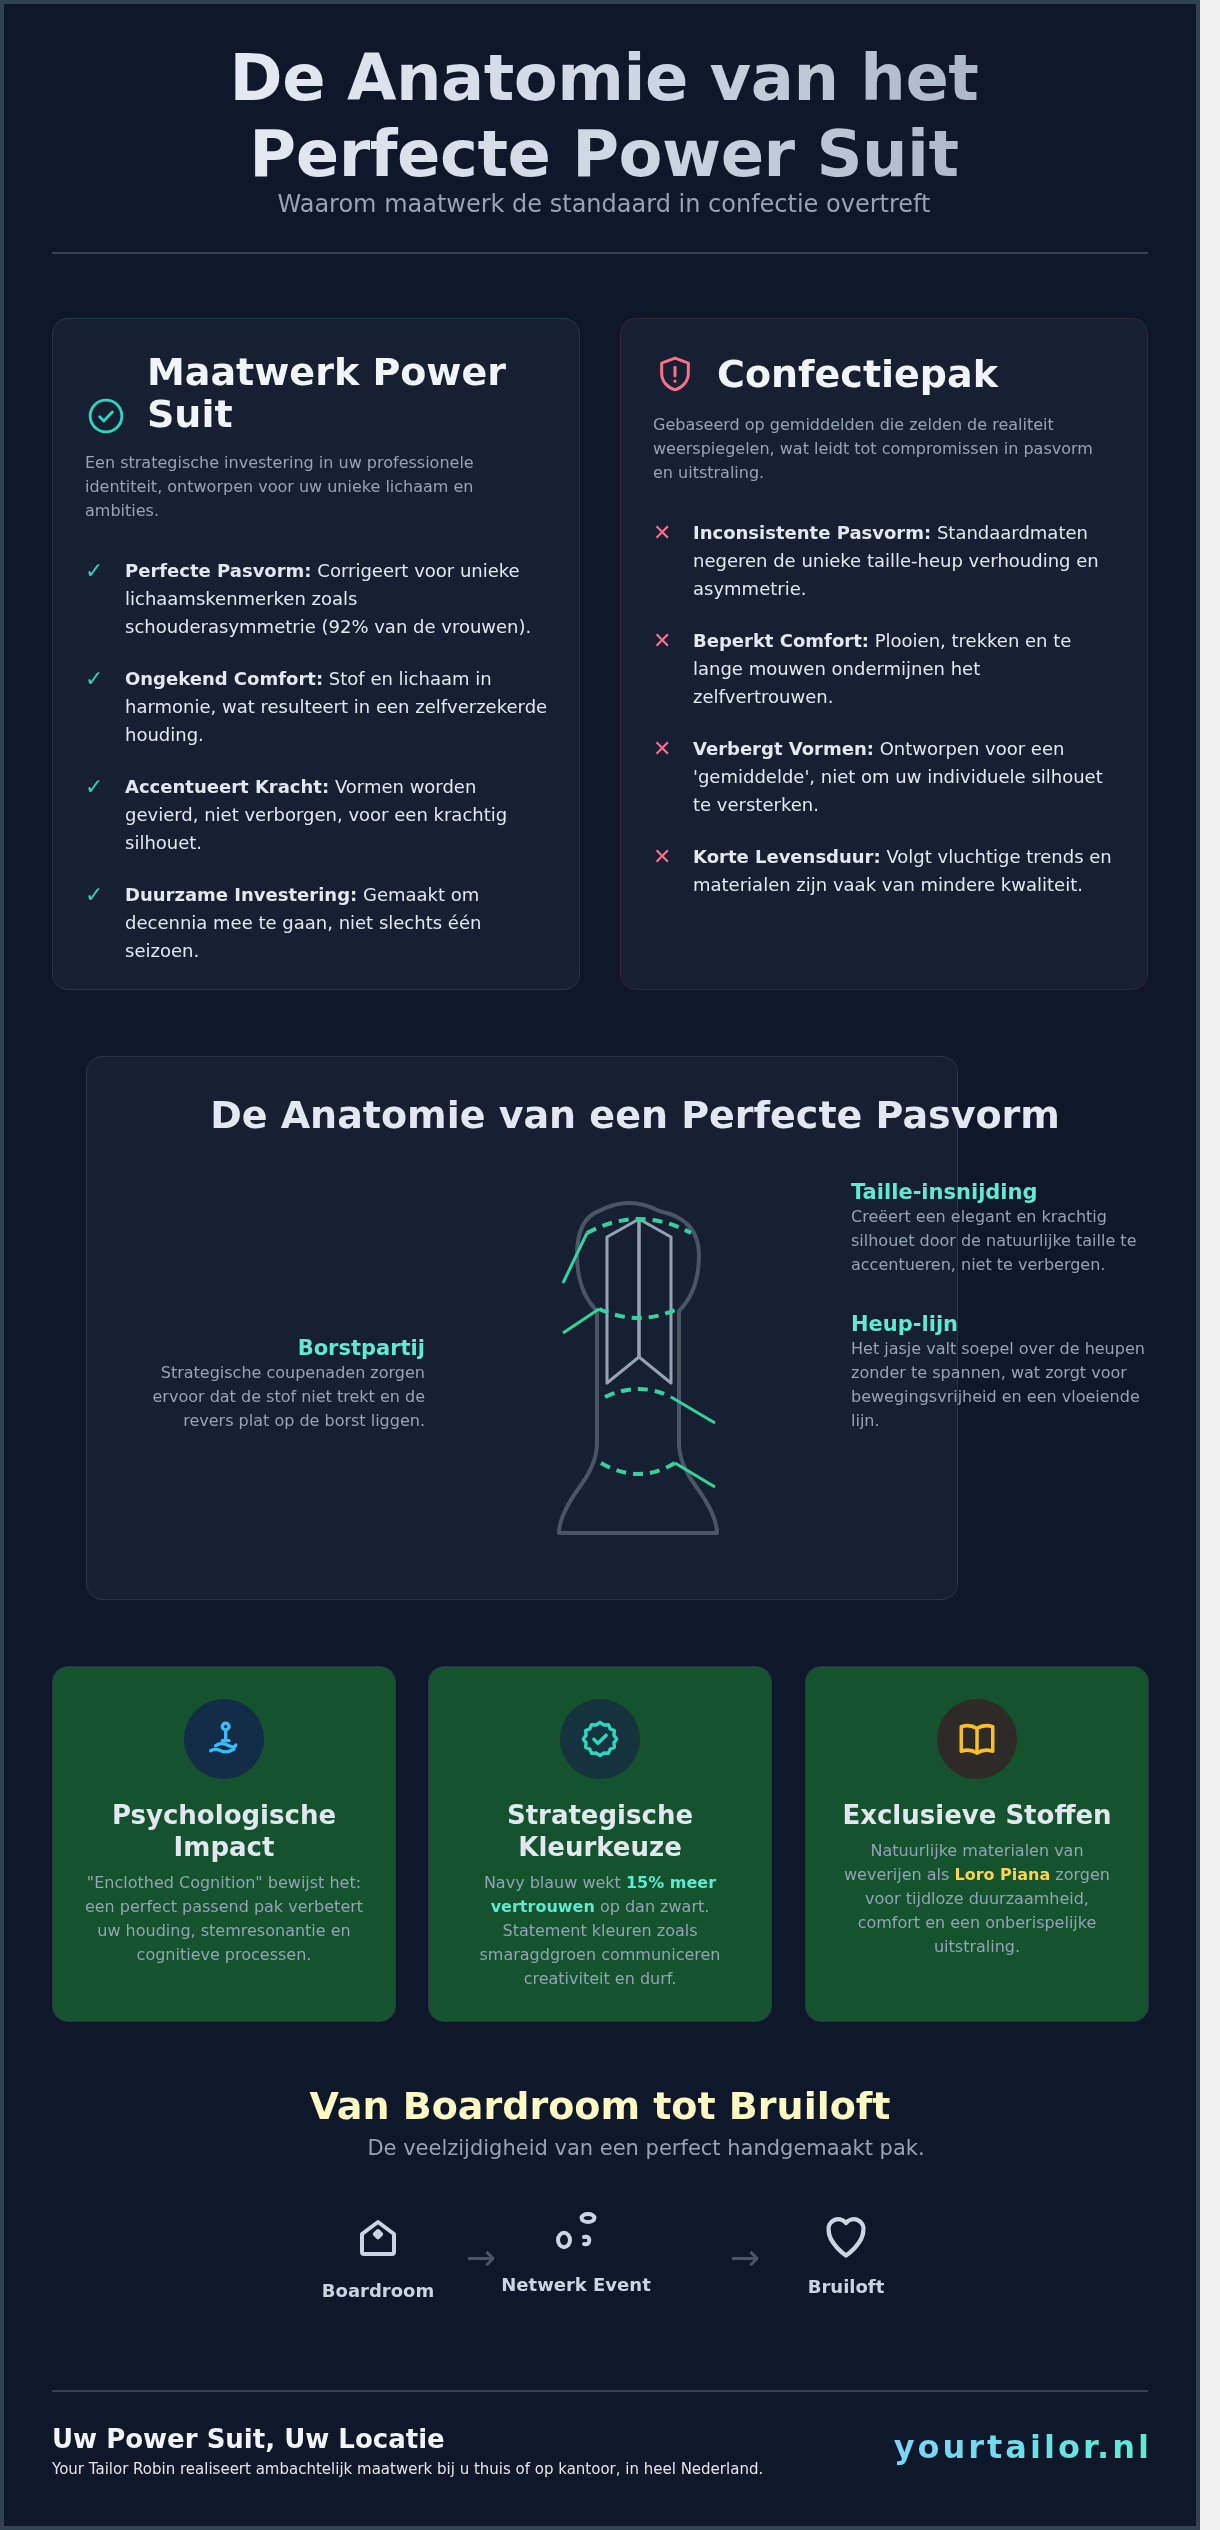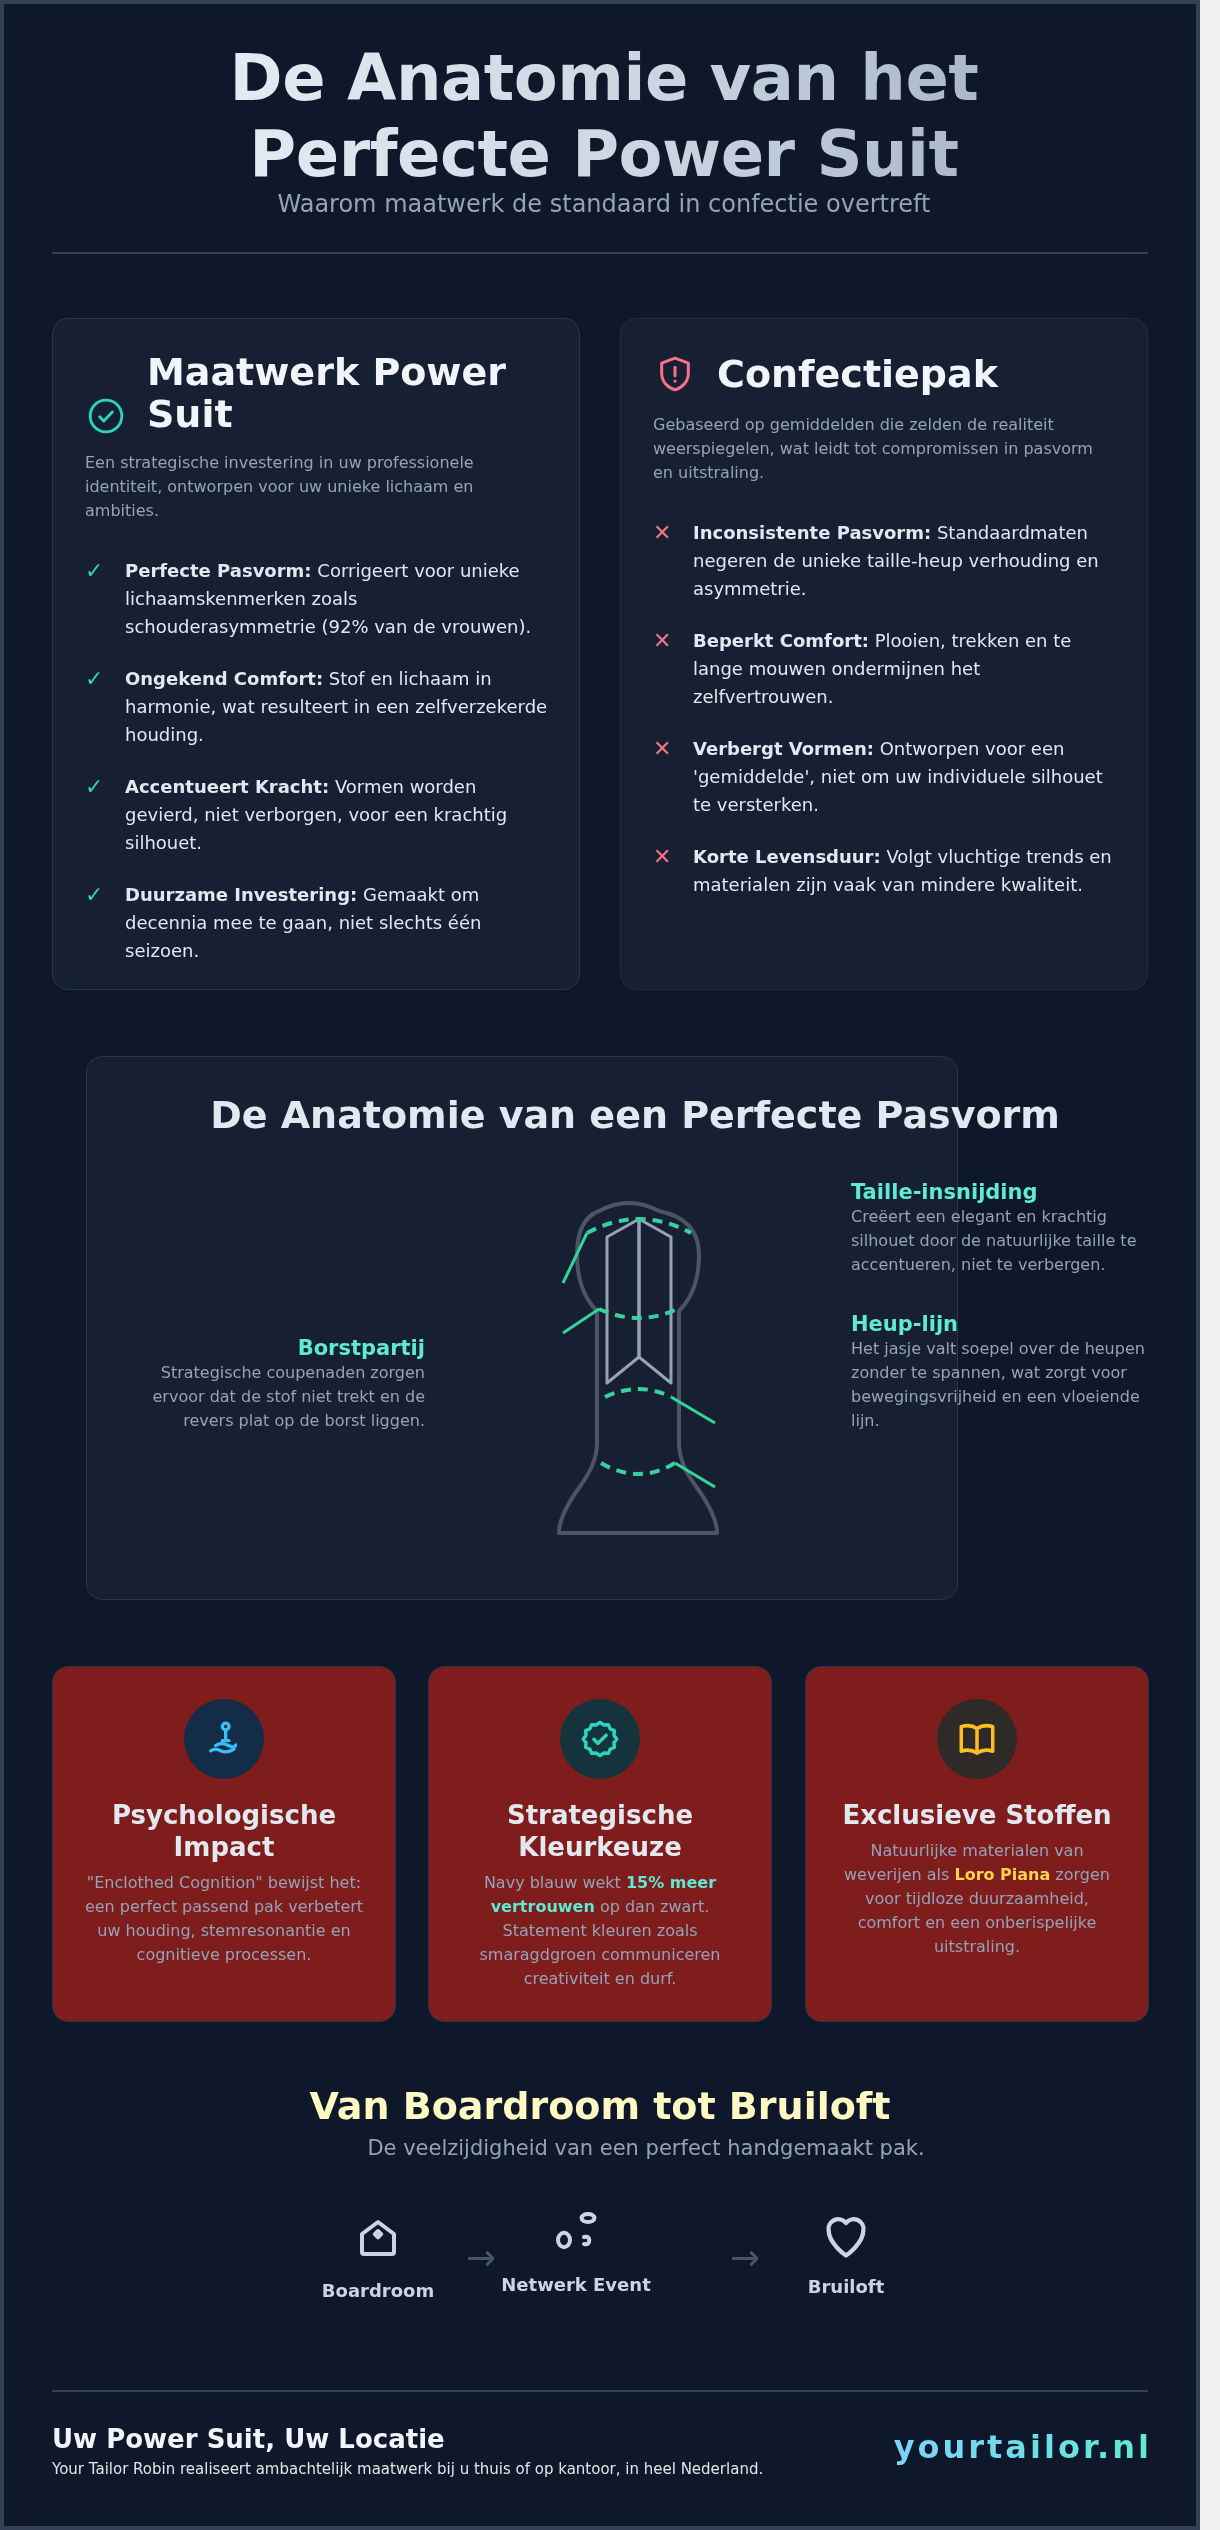--- a/index.html
+++ b/index.html
@@ -40,21 +40,21 @@
   .mk.ok { color: #2dd4bf; }
   .mk.no { color: #f87189; }
 
   
   .anat-title { font-size: 38px; font-weight: bold; color: #e2e8f0; text-align: center; }
   .anat-item h4 { font-size: 21px; font-weight: bold; color: #5eead4; line-height: 26px; }
   .anat-item p { font-size: 16px; color: #94a3b8; line-height: 24px; }
   .right-al { text-align: right; }
 
   
-  .fcard { background: #7f1d1d; border: 1px solid #2a3648; border-radius: 16px; text-align: center; }
+  .fcard { background: #14532d; border: 1px solid #2a3648; border-radius: 16px; text-align: center; }
   .fcircle { width: 80px; height: 80px; border-radius: 50%; margin: 32px auto 0; display: flex; align-items: center; justify-content: center; }
   .fcard h3 { font-size: 26px; font-weight: bold; color: #e2e8f0; line-height: 32px; margin-top: 20px; padding: 0 20px; }
   .fcard p { font-size: 16px; color: #94a3b8; line-height: 24px; margin-top: 8px; padding: 0 30px; }
   .hl-teal { color: #5eead4; font-weight: bold; }
   .hl-gold { color: #fcd34d; font-weight: bold; }
 
   
   .vt-title { font-size: 38px; font-weight: bold; color: #fef9c3; text-align: center; }
   .vt-sub { font-size: 21px; color: #94a3b8; text-align: center; }
   .step { text-align: center; width: 160px; }

